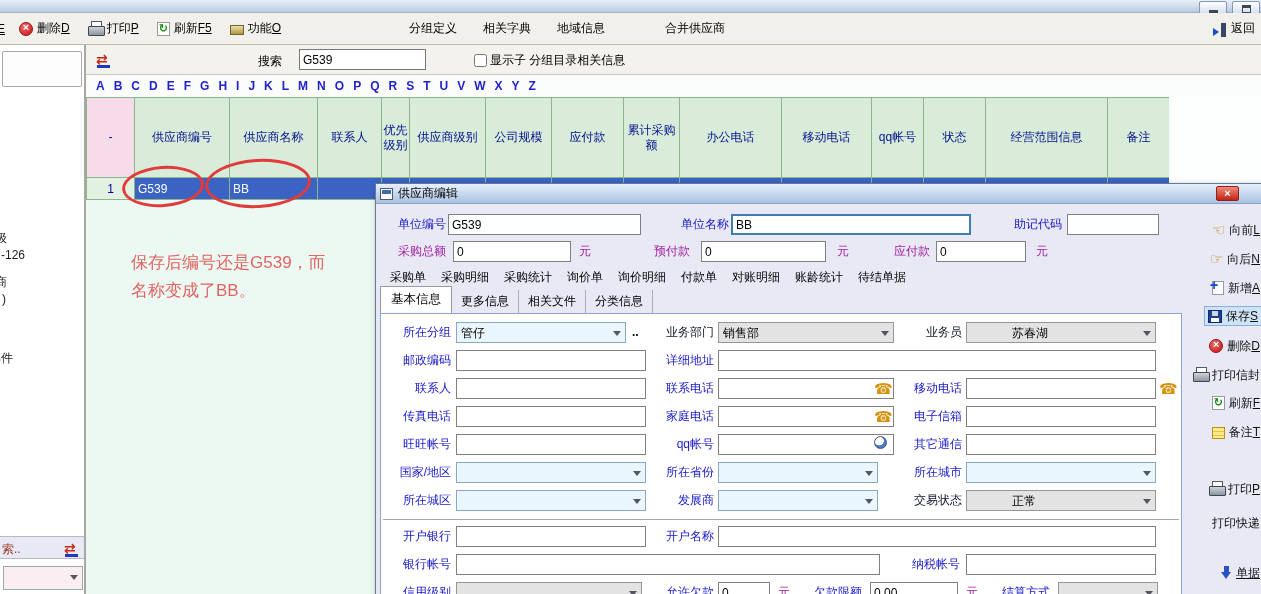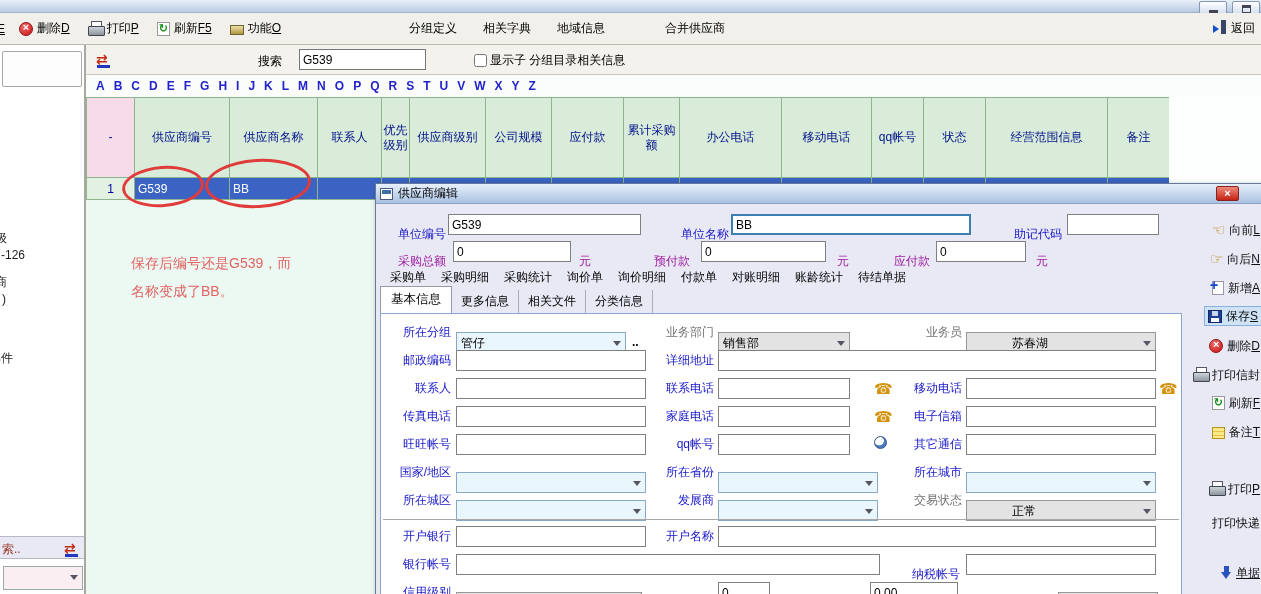--- a/index.html
+++ b/index.html
@@ -14,21 +14,21 @@
   .winbtn .bar { position:absolute; left:9px; top:8px; width:9px; height:3px; background:#445; }
   .winbtn .box { position:absolute; left:9px; top:3px; width:9px; height:8px; border:1px solid #445; }
   .winbtn .box::before { content:""; display:block; height:2px; background:#445; }
 
   
   .toolbar { position:absolute; left:0; top:13px; width:1261px; height:32px;
     background:#f1f0ea; border-bottom:1px solid #b9b9ad; display:flex; align-items:center; color:#000; }
   .tb-item { display:flex; align-items:center; gap:4px; margin-right:18px; cursor:default; }
   .tb-edge { margin-left:-3px; margin-right:14px; }
   .tb-menu { margin-left:110px; display:flex; gap:26px; }
-  .tb-return { position:absolute; right:6px; display:flex; align-items:flex-start; gap:5px; }
+  .tb-return { position:absolute; right:6px; display:flex; align-items:flex-end; gap:5px; }
   .key { text-decoration:underline; }
 
   
   .ic { display:inline-block; vertical-align:middle; position:relative; }
   .ic-delete { width:14px; height:14px; border-radius:50%; background:radial-gradient(circle at 35% 30%,#f16a6a,#c81414); border:1px solid #901010; }
   .ic-delete::before { content:"×"; position:absolute; left:0; top:-2px; width:12px; text-align:center; color:#fff; font-weight:bold; font-size:11px; }
   .ic-printer { width:15px; height:12px; }
   .ic-printer::before { content:""; position:absolute; left:3px; top:-2px; width:9px; height:5px; background:#fff; border:1px solid #556; }
   .ic-printer::after { content:""; position:absolute; left:0; top:3px; width:15px; height:8px; background:linear-gradient(#cfd4da,#8d949d); border:1px solid #3e4450; border-radius:1px; }
   .ic-refresh { width:13px; height:14px; border:1px solid #999; background:#fff; }
@@ -78,50 +78,50 @@
 
   .grid { position:absolute; left:0; top:52px; border-collapse:collapse; table-layout:fixed; }
   .grid th { background:#d9ecd9; color:#00118c; font-weight:normal; border:1px solid #8db48d; height:80px; padding:1px; text-align:center; vertical-align:middle; line-height:15px; }
   .grid th:first-child { background:#f6dce8; }
   .grid td { height:22px; border:1px solid #8db48d; padding:0 3px; }
   .grid td:first-child { background:#e3f1e3; color:#0000a0; text-align:center; }
   .grid td.sel { background:#3b63c4; color:#fff; }
   .right-gap { position:absolute; right:0; top:52px; width:92px; height:103px; background:#fdfefe; }
 
   .ellipse { position:absolute; border:3px solid #e03c3c; border-radius:50%; z-index:5; }
-  .note-text { position:absolute; color:#e06464; font-size:14px; line-height:28px; z-index:5; white-space:nowrap; }
+  .note-text { position:absolute; color:#e06464; font-size:17px; line-height:28px; z-index:5; white-space:nowrap; }
 
   
   .dialog { position:absolute; left:375px; top:183px; width:890px; height:470px; z-index:10;
     background:#e9e9f6; border:1px solid #66799c; box-shadow:2px 2px 6px rgba(0,0,0,.35); }
   .dlg-title { position:absolute; left:0; top:0; width:100%; height:20px;
     background:linear-gradient(#e7f0fb,#a9c2e2); border-bottom:1px solid #8aa2c4;
     display:flex; align-items:center; gap:5px; padding-left:4px; color:#000; }
   .dlg-close { position:absolute; right:25px; top:2px; width:23px; height:15px; border:1px solid #8a2020; border-radius:2px;
     background:linear-gradient(#ef8a7a,#c42414); color:#fff; font-weight:bold; font-size:11px; text-align:center; line-height:13px; }
   .dlg-side { position:absolute; left:810px; top:20px; width:80px; bottom:0; background:#e9e9f6; }
   .side-btn { position:absolute; right:6px; height:20px; display:flex; align-items:center; gap:4px; color:#101010; white-space:nowrap; }
   .side-btn.active { background:#cfe3f6; border:1px solid #88b0dc; padding:0 3px; right:4px; }
 
   .lbl { display:inline-block; text-align:right; line-height:21px; }
-  .blue { color:#1818c8; } .purple { color:#a020a0; } .dred { color:#737373; }
+  .blue { color:#1818c8; } .purple { color:#a020a0; } .dred { color:#0f172a; }
   .txt { position:absolute; height:21px; border:1px solid #808080; background:#fff; padding:0 3px; font-size:12px; }
   .txt.focus { border:2px solid #3c7fb1; }
   .combo { position:absolute; height:21px; border:1px solid #89a8c8; background:#eaf6fd; padding:2px 18px 0 4px; color:#000; overflow:hidden; white-space:nowrap; }
   .combo.gray { background:#e3e3e3; border-color:#979797; }
-  .abs { position:absolute;margin-top:10px; }
+  .abs { position:absolute; }
   .dlg-row { position:absolute; left:0; width:810px; height:22px; }
   .links-row { position:absolute; left:14px; top:85px; display:flex; gap:15px; color:#000; }
   .tabs { position:absolute; left:4px; top:104px; height:25px; display:flex; align-items:flex-end; }
   .tab { padding:3px 9px 3px 9px; color:#000; border-right:1px solid #aab; }
   .tab.active { background:#fff; border:1px solid #99a; border-bottom:none; padding:4px 10px 5px 10px; font-size:12.5px; }
   .panel { position:absolute; left:4px; top:129px; width:802px; height:341px; background:#fff; border:1px solid #8aa8d0; }
   .prow { position:absolute; left:0; width:800px; height:22px; }
   .c1l { position:absolute; left:4px; width:66px; } .c1f { left:75px; width:190px; }
-  .c2l { position:absolute; left:269px; width:64px; } .c2f { left:337px; width:132px; }
+  .c2l { position:absolute; left:269px; width:64px; } .c2f { left:337px; width:176px; }
   .c3l { position:absolute; left:517px; width:64px; } .c3f { left:585px; width:190px;padding-left:45px; }
   .pic2 { position:absolute; left:493px; top:2px; } .pic3 { position:absolute; left:778px; top:2px; }
   .divider { position:absolute; left:2px; width:796px; border-top:1px solid #a8a8a8; }
 </style>
 </head>
 <body>
 
 <div class="screen">
 
   <div class="titlebar">

